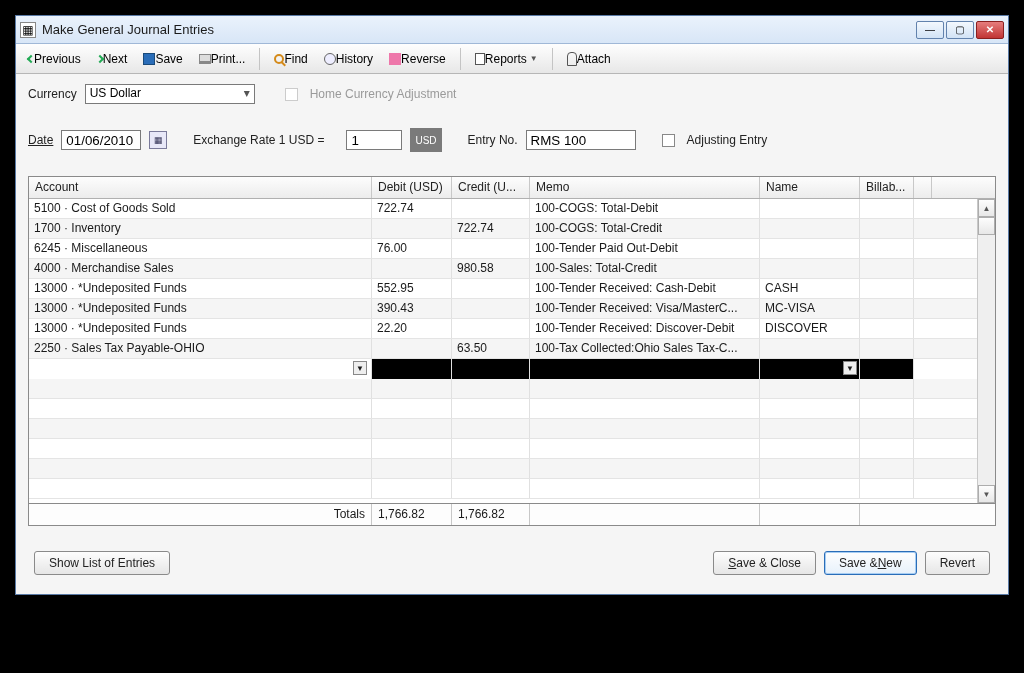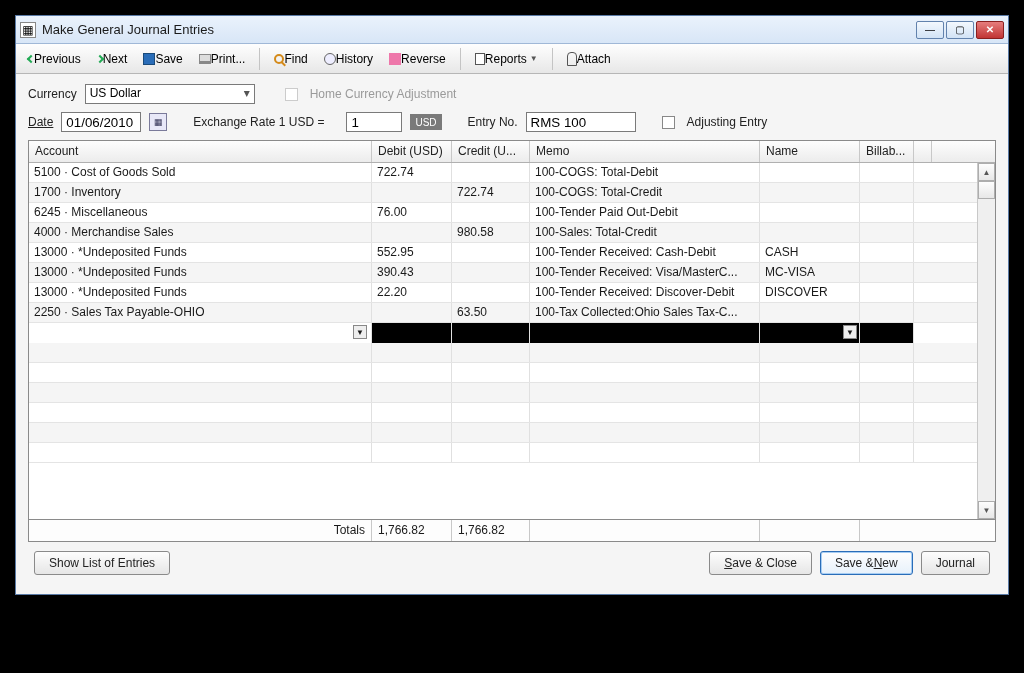--- a/index.html
+++ b/index.html
@@ -30,31 +30,31 @@
 .disk { width:12px;height:12px;background:#2a6db8;border:1px solid #1a4a7a; }
 .printer { width:12px;height:10px;background:#ddd;border:1px solid #888;border-bottom:3px solid #888; }
 .magnify { width:10px;height:10px;border:2px solid #d48a1a;border-radius:50%; position:relative; }
 .magnify::after{content:"";position:absolute;width:5px;height:2px;background:#d48a1a;bottom:-3px;right:-4px;transform:rotate(45deg);}
 .clock { width:12px;height:12px;border:1px solid #666;border-radius:50%;background:#eef; }
 .reverse-i { width:12px;height:12px;background:#e7a; }
 .report-i { width:10px;height:12px;border:1px solid #555;background:#fff; }
 .clip { width:10px;height:14px;border:1px solid #555;border-radius:4px 4px 0 0; background:transparent; }
 .dd-arrow { font-size:8px; margin-left:3px; color:#555; }
 
-.content { flex:1; background:#f5f5f5; padding: 10px 12px; display:flex; flex-direction:column; }
+.content { flex:1; background:#f5f5f5; padding: 10px 12px; display:flex; flex-direction:column;gap:16px; }
 .form-row { display:flex; align-items:center; gap:8px; margin-bottom:8px; font-size:12px; }
 .label { color:#222; }
 .underline { text-decoration: underline; text-align: center; }
 .select { height:20px; border:1px solid #7a7a7a; background:#fff; padding: 1px 18px 1px 4px; position:relative; min-width:170px; }
 .select::after { content:"▾"; position:absolute; right:4px; top:1px; color:#555; }
 .text-input { height:20px; border:1px solid #7a7a7a; background:#fff; padding:1px 4px; }
 .cal-btn { width:18px;height:18px; background:#e8e8f8; border:1px solid #7a7a9a; display:inline-flex;align-items:center;justify-content:center; font-size:9px; color:#335; }
 .chk { width:13px;height:13px;border:1px solid #888;background:#fff; display:inline-block; vertical-align:middle; margin-right:4px; }
 .disabled-text { color:#9a9a9a; }
-.usd-btn { background:#7a7a7a; color:#fff; padding:2px 5px; font-size:10px; height:16px; display:inline-flex;align-items:center; }
+.usd-btn { background:#7a7a7a; color:#fff; padding:2px 5px; font-size:10px; height:24px; display:inline-flex;align-items:center; }
 
 .grid-wrap { border:1px solid #8a8a8a; flex:1; display:flex; flex-direction:column; background:#fff; }
 .grid-head { display:flex; background: linear-gradient(to bottom,#fdfdfd,#ececec); border-bottom:1px solid #b0b0b0; height:22px; }
 .gh { border-right:1px solid #c8c8c8; padding:3px 6px; color:#222; font-size:12px; overflow:hidden; white-space:nowrap; }
 .col-account{width:343px;} .col-debit{width:80px;text-align:left;} .col-credit{width:78px;} .col-memo{width:230px;} .col-name{width:100px;} .col-bill{width:54px;} .col-scroll{width:18px;}
 .grid-row { display:flex; height:20px; border-bottom:1px solid #e4e4e4; }
 .grid-row:nth-child(even){ background:#f5f5f5; }
 .grid-row:nth-child(odd){ background:#fff; }
 .gc { border-right:1px solid #e0e0e0; padding:2px 5px; overflow:hidden; white-space:nowrap; font-size:12px; color:#1a1a1a; }
 .gc.num { text-align:left; }
@@ -315,16 +315,16 @@
     </div>
 
     <div class="footer">
       <div class="btn">Show List of Entries</div>
       <div class="spacer"></div>
       <div class="btn">
           <span style="text-decoration:underline;">S</span>
           <span>ave &amp; Close</span>
         </div>
       <div class="btn primary">Save &amp; <span style="text-decoration:underline;">N</span>ew</div>
-      <div class="btn">Journal</div>
+      <div class="btn">Revert</div>
     </div>
   </div>
 </div>
 
 </body></html>

